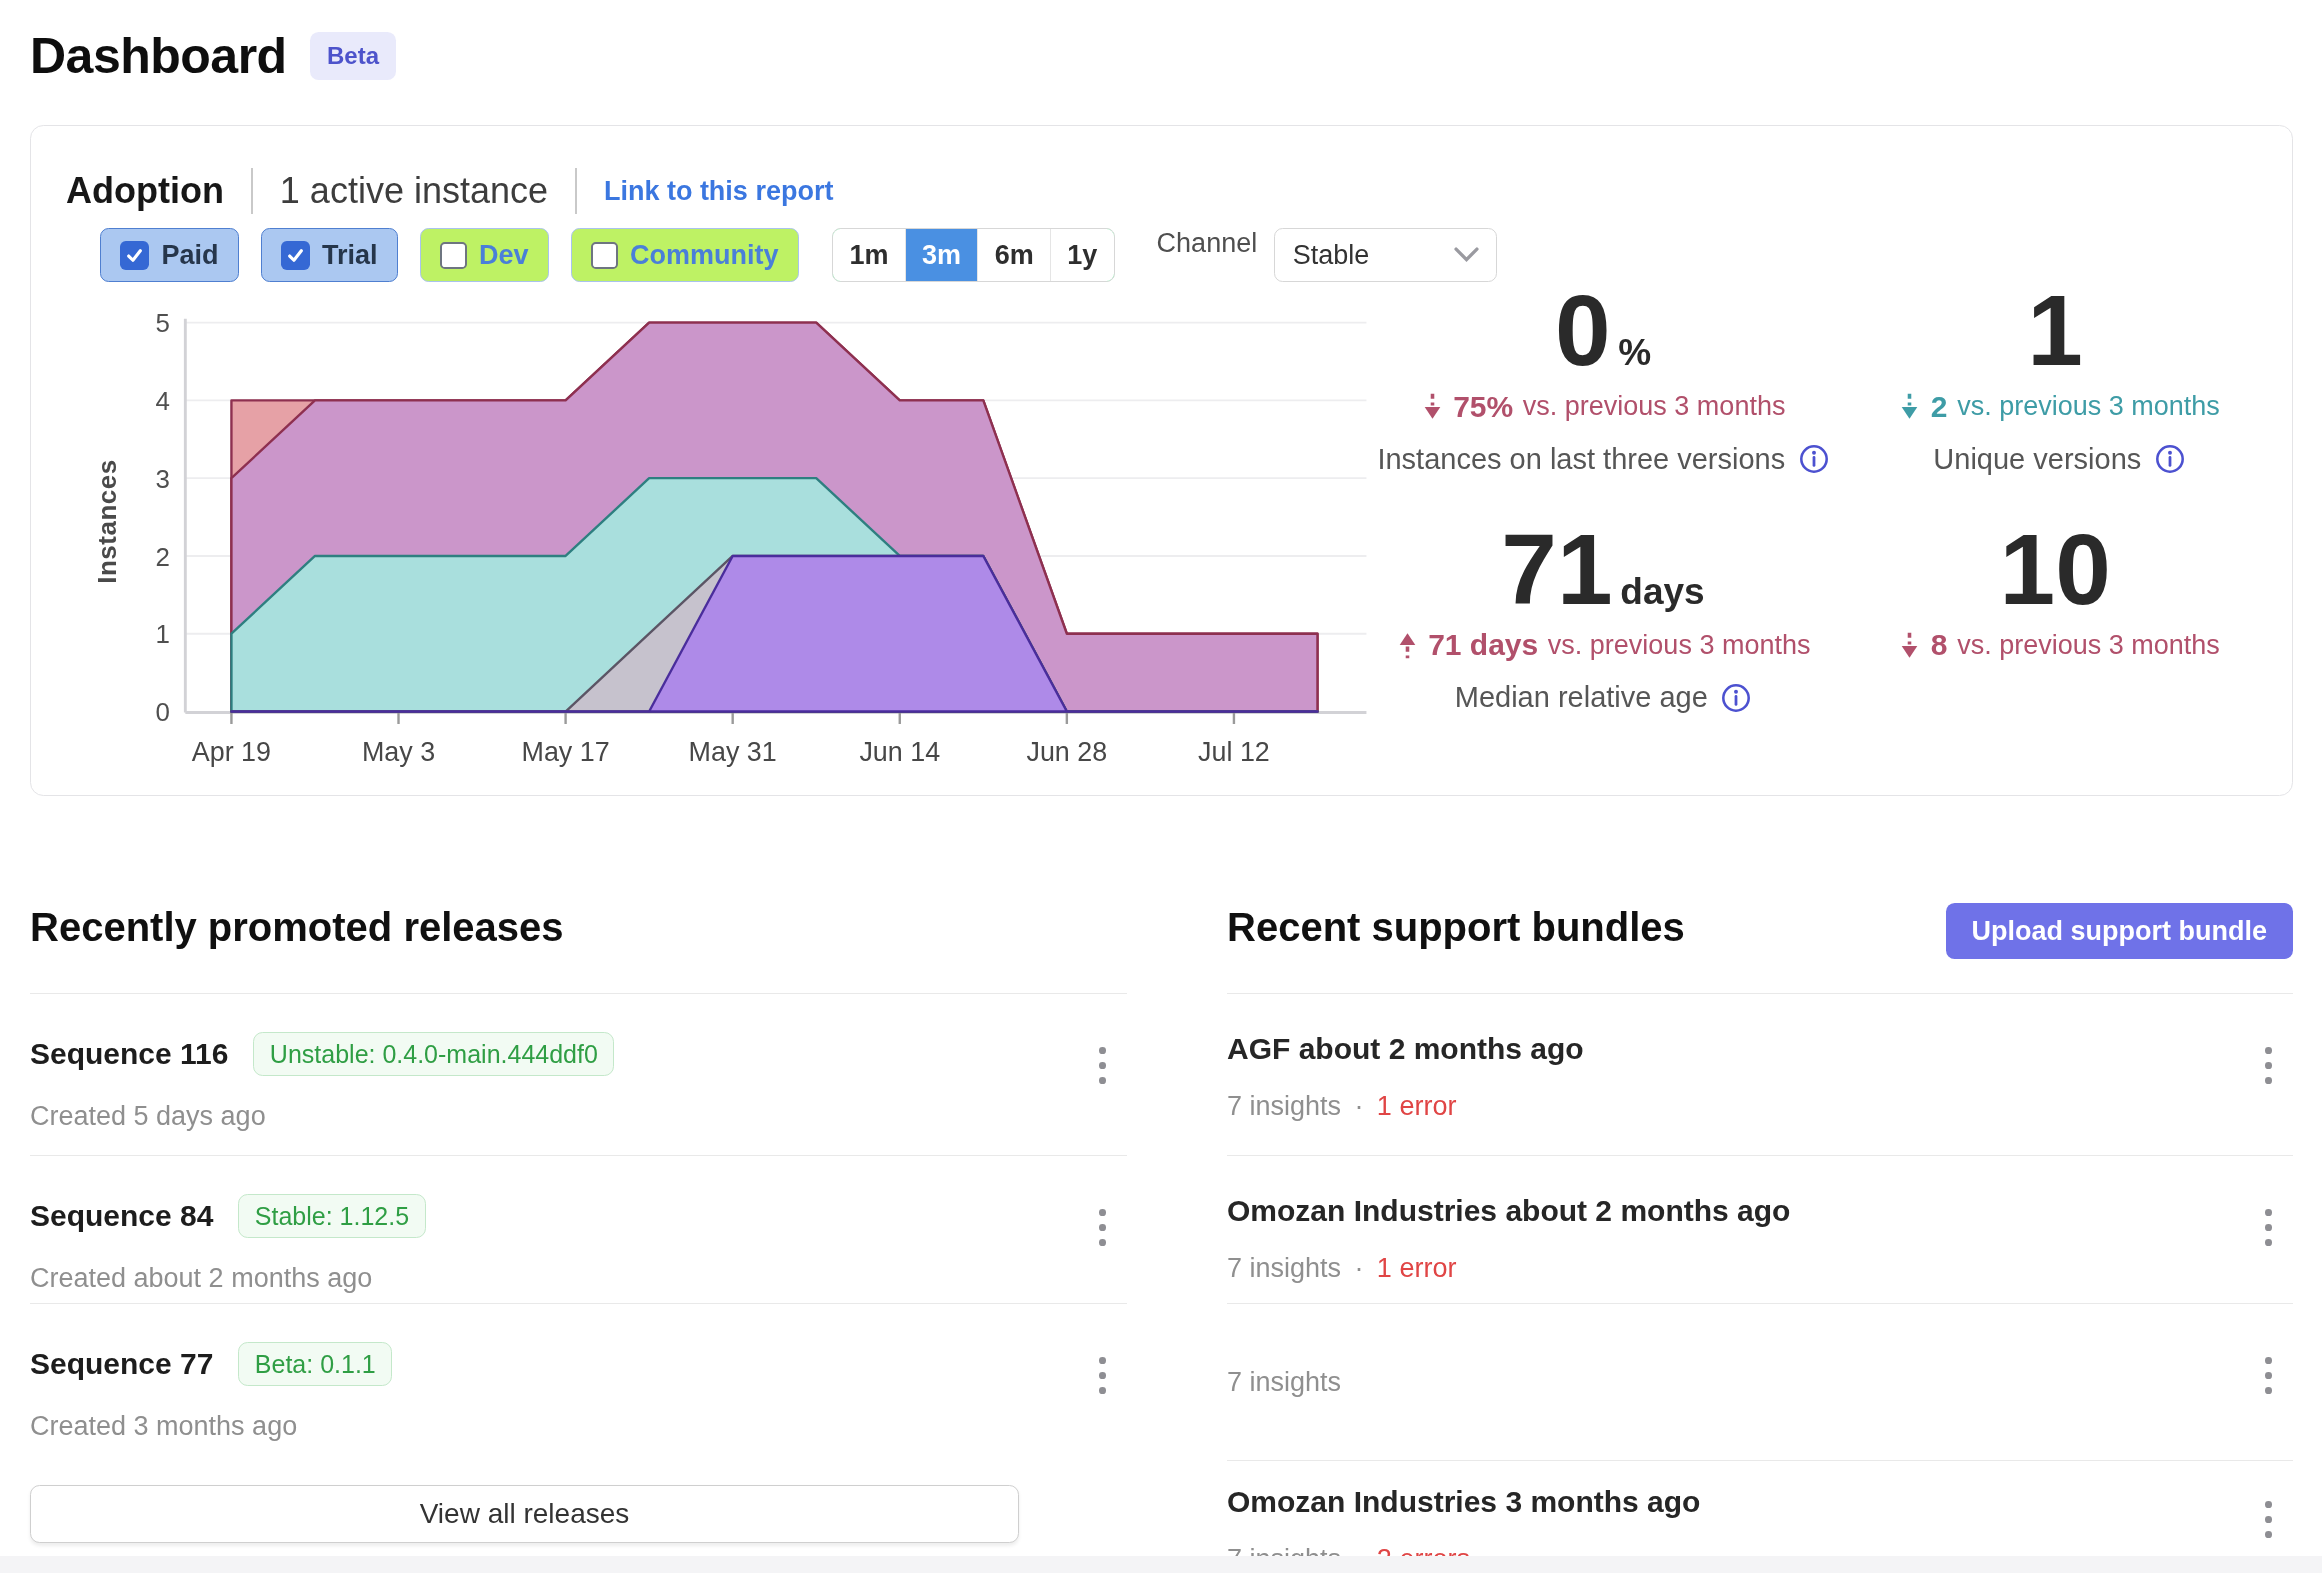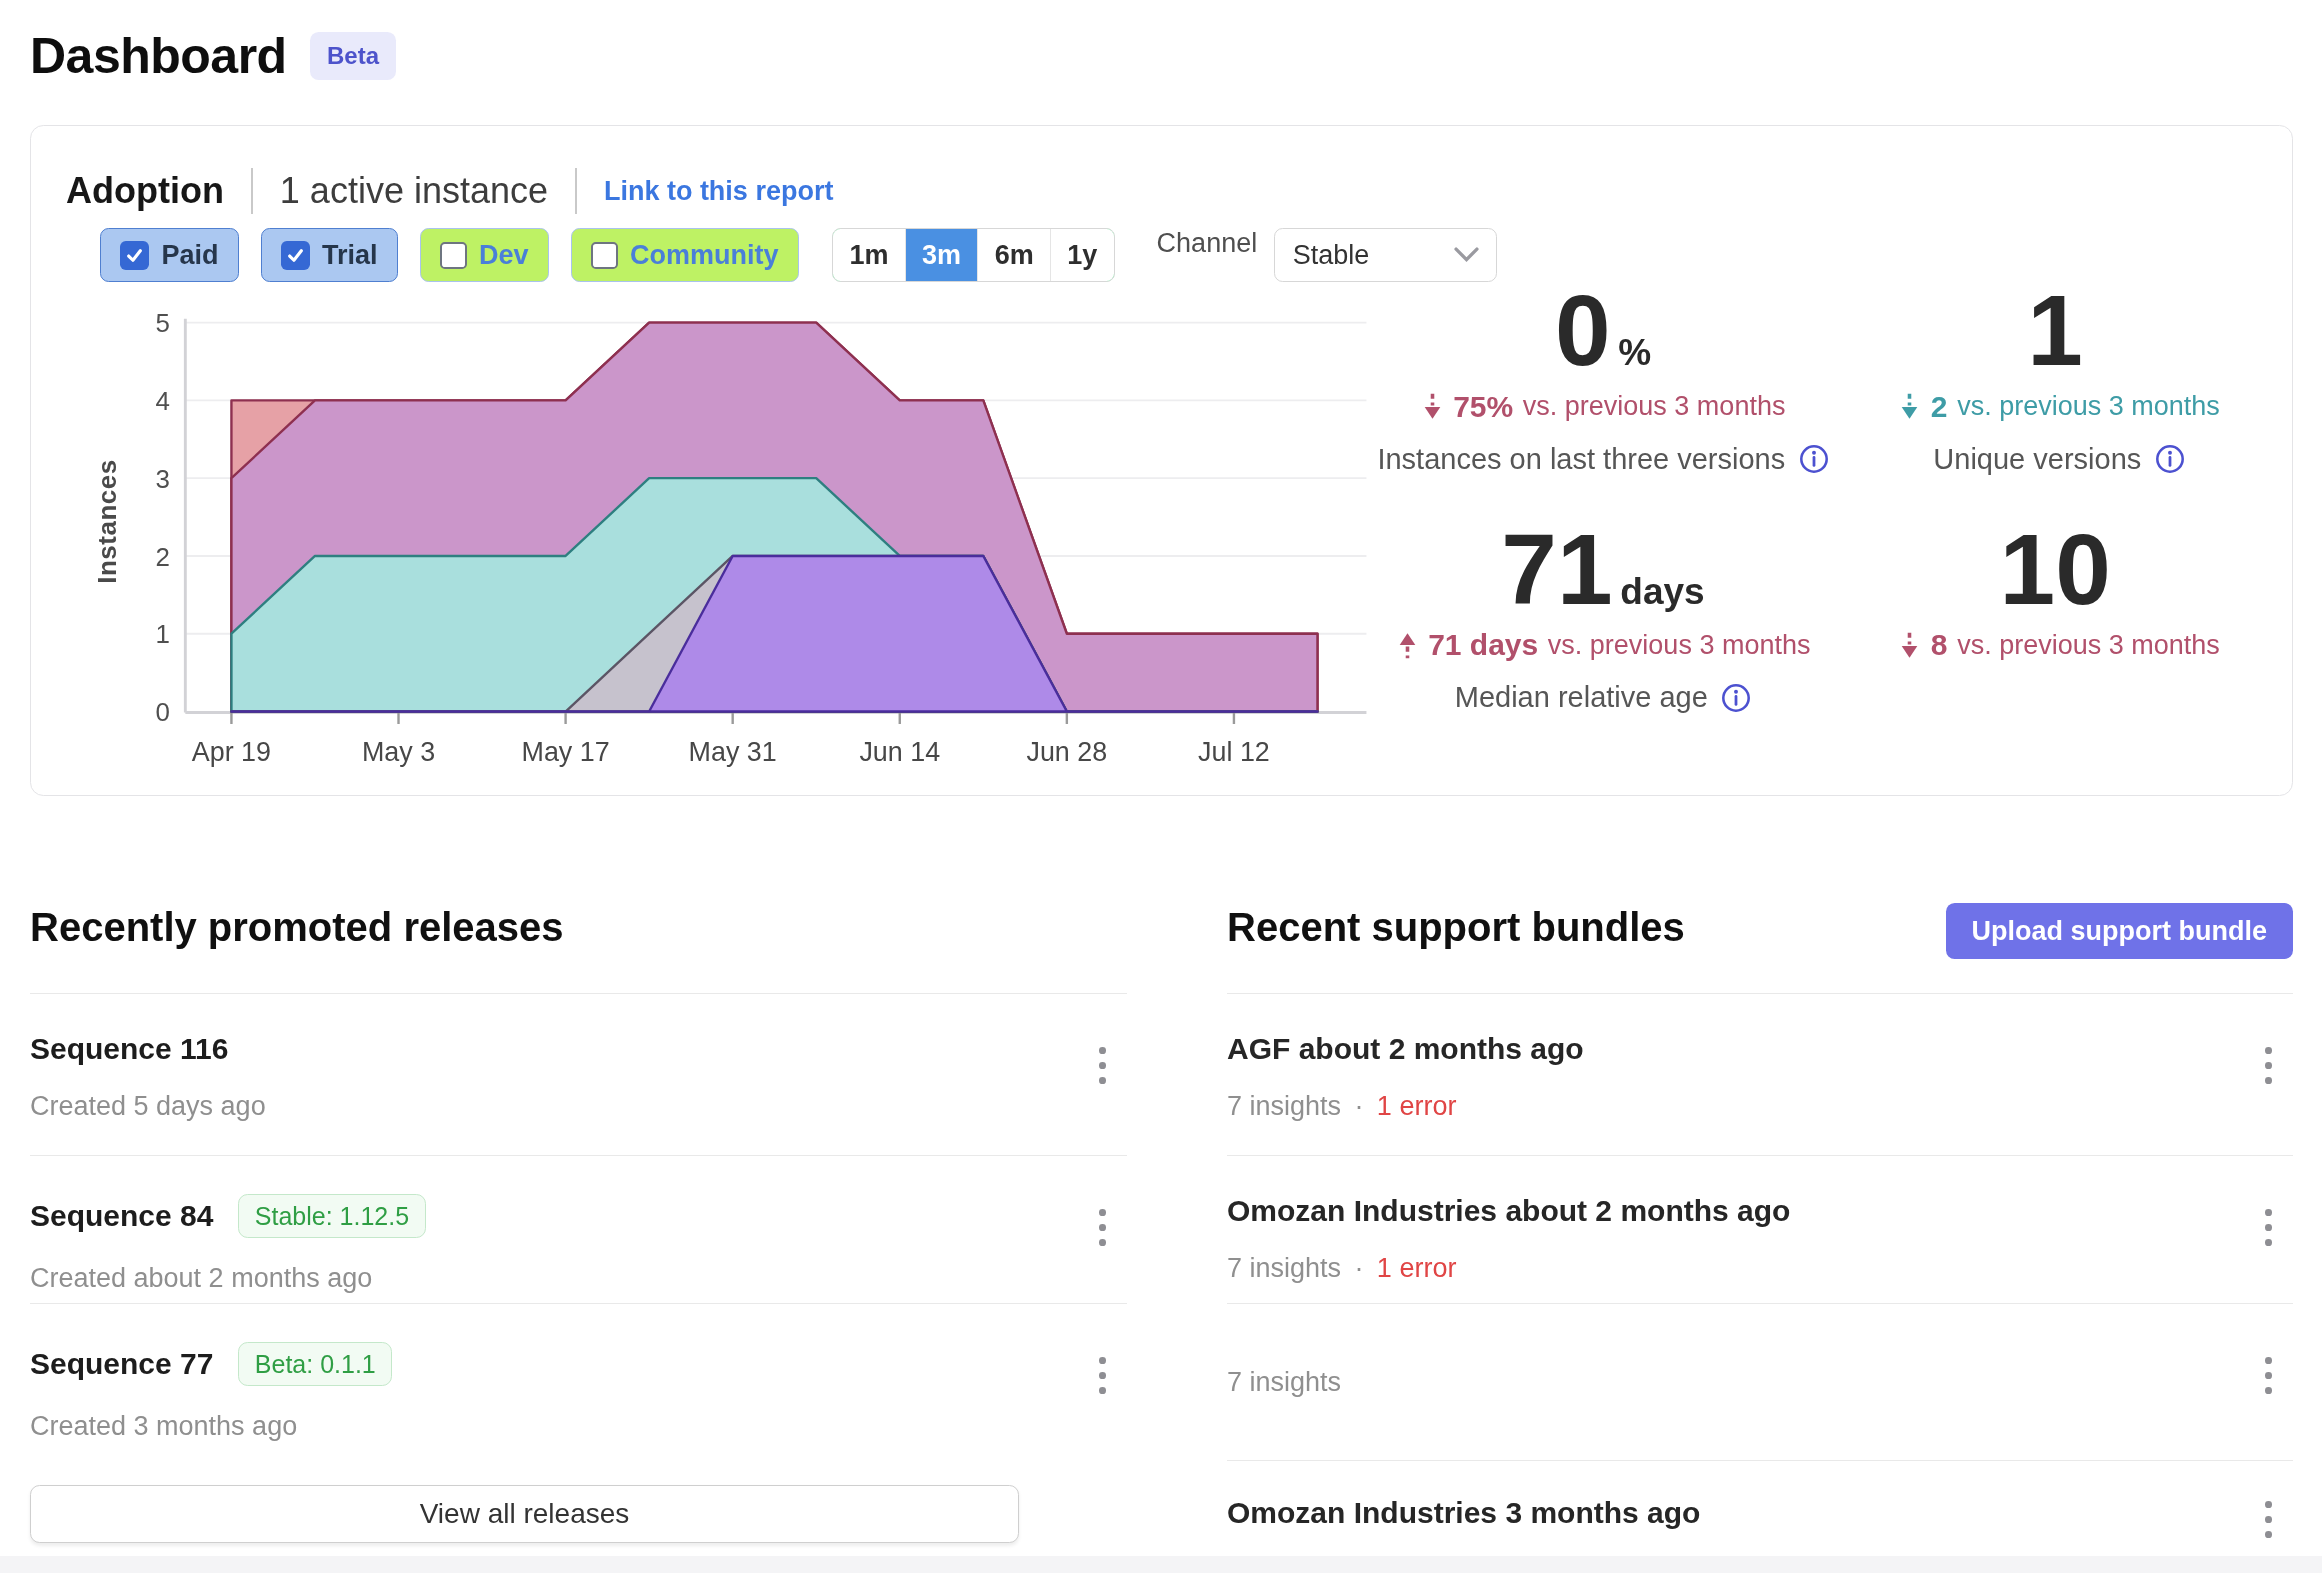--- a/index.html
+++ b/index.html
@@ -56,21 +56,21 @@
 
   
   .section-head { position:absolute; top:905px; }
   .section-title { font-size:40px; font-weight:700; color:#101010; }
   .upload-btn { position:absolute; right:30px; top:903px; height:56px; background:#6f72e8; color:#fff; font-size:27px; font-weight:600; border:none; border-radius:8.6px; padding:0 26px; display:flex; align-items:center; cursor:pointer; }
 
   .list { position:absolute; top:993px; }
   .releases-list { left:30px; width:1097px; }
   .bundles-list { left:1227px; width:1066px; }
   .row { border-top:1.9px solid #e9e9e9; position:relative; padding-top:38px; }
-  .row.tight { padding-top:35px; }
+  .row.tight { padding-top:24px; }
   .title-line { display:flex; align-items:center; gap:25px; padding-right:86px; }
   .row-title { font-size:30px; font-weight:700; color:#1d1d1d; }
   .bundle-title { font-size:30px; font-weight:600; color:#262626; }
   .pill { font-size:25px; color:#2f9e44; background:#f2fbf3; border:1.9px solid #c4e8ca; border-radius:9.6px; padding:6.7px 15.4px; white-space:nowrap; }
   .row-meta { margin-top:25px; font-size:27px; color:#8f8f8f; display:flex; align-items:center; gap:13.4px; }
   .err { color:#e04545; }
   .kebab { position:absolute; right:3.8px; top:40px; width:42px; height:63px; display:flex; flex-direction:column; align-items:center; justify-content:center; gap:8.6px; cursor:pointer; background:none; border:none; }
   .kebab i { width:6.7px; height:6.7px; border-radius:50%; background:#8e8e93; }
 
   .view-all { position:absolute; left:30px; top:1485px; width:989px; height:58px; background:#fff; border:1.9px solid #cfcfcf; border-radius:9.6px; font-size:28px; color:#333; display:flex; align-items:center; justify-content:center; cursor:pointer; box-shadow:0 2.9px 3.8px rgba(0,0,0,0.07); font-family:"Liberation Sans", sans-serif; }
@@ -250,20 +250,21 @@
 </section>
 
 <div class="section-head" style="left:30px;">
   <h2 class="section-title">Recently promoted releases</h2>
 </div>
 
 <div class="list releases-list">
   <div class="row" style="height:162px;">
     <div class="title-line">
       <span class="row-title">Sequence 116</span>
+      <span class="pill">Unstable: 0.4.0-main.444ddf0</span>
     </div>
     <div class="row-meta">
         <span>Created 5 days ago</span>
       </div>
     <button class="kebab">
         <i></i>
         <i></i>
         <i></i>
       </button>
   </div>

